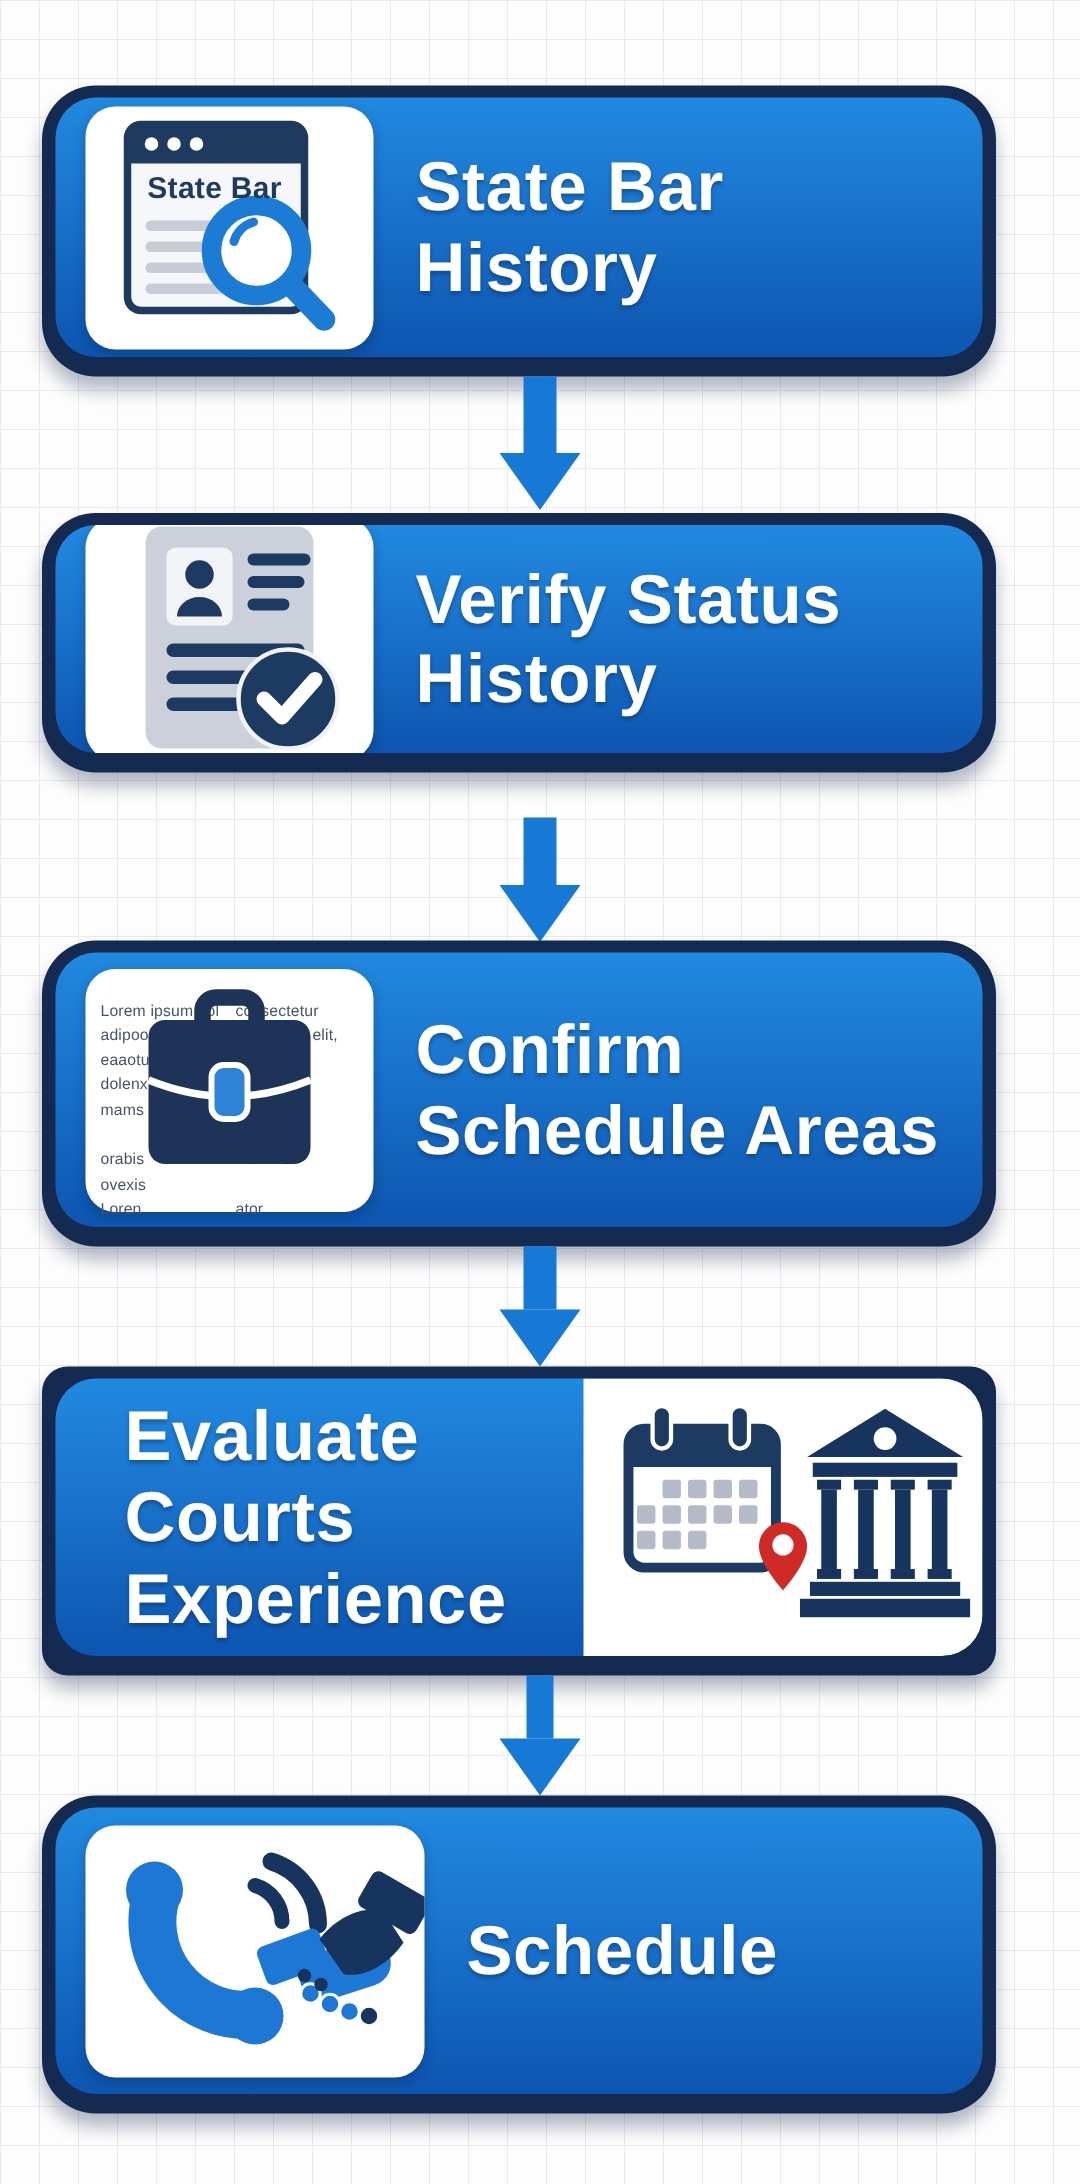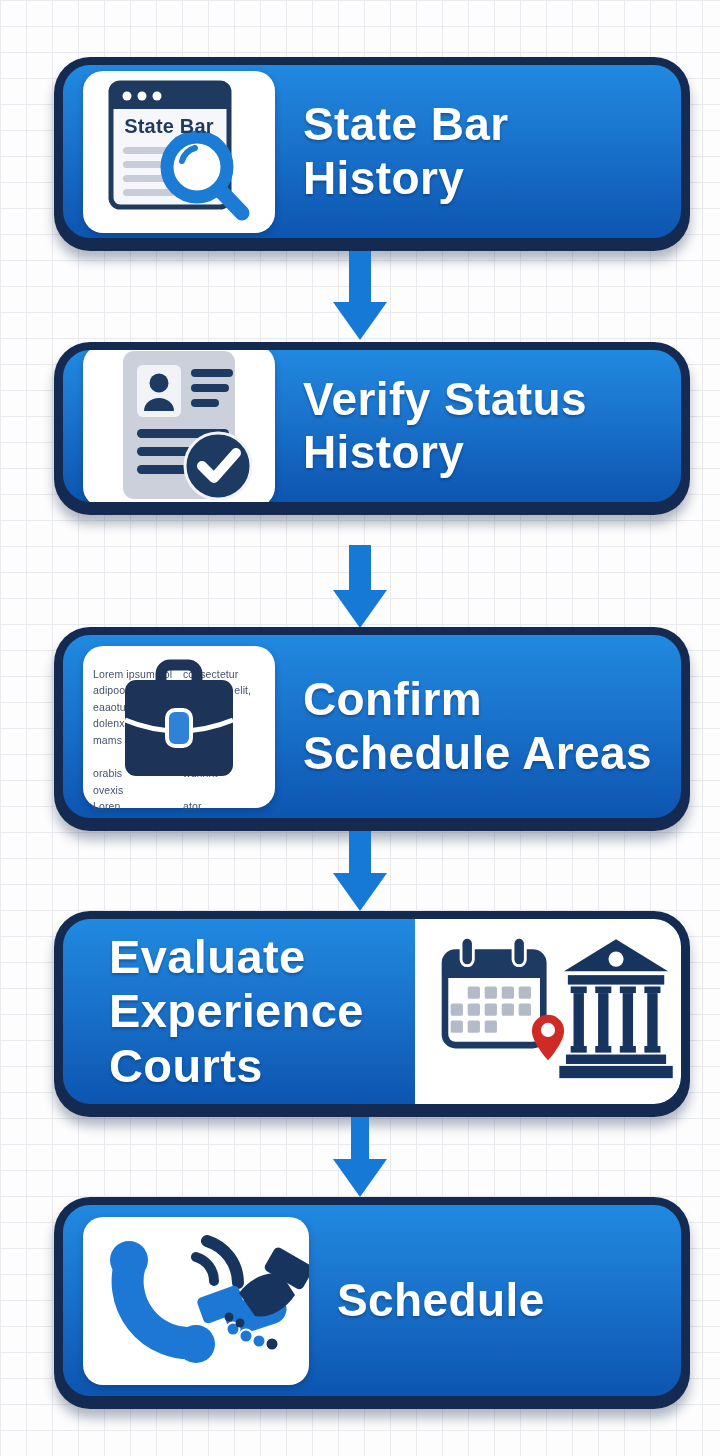--- a/index.html
+++ b/index.html
@@ -6,21 +6,21 @@
   body{
     width:720px;height:1456px;position:relative;overflow:hidden;
     font-family:"Liberation Sans","DejaVu Sans",sans-serif;
     background-color:#fdfdfd;
     background-image:
       linear-gradient(#e9eaee 1px, transparent 1px),
       linear-gradient(90deg,#e9eaee 1px, transparent 1px);
     background-size:26px 26px;
   }
   .box{
-    position:absolute;left:54px;width:636px;
+    position:absolute;left:28px;width:636px;
     background:#152a50;border-radius:36px;
     padding:8px 9px 13px 9px;box-sizing:border-box;
     box-shadow:0 9px 12px rgba(16,35,70,.32);
   }
   .box-inner{
     width:100%;height:100%;border-radius:27px;
     background:linear-gradient(180deg,#2189e0 0%,#1a74cd 42%,#0d55b0 100%);
     display:flex;align-items:center;overflow:hidden;
   }
   .icon-card{
@@ -162,26 +162,26 @@
     <div class="title">
       <div class="t-line">Confirm</div>
       <div class="t-line">Schedule Areas</div>
     </div>
   </div>
 </div>
 
 <div class="arrow-shaft" style="top:831px;height:42px;"></div>
 <div class="arrow-head" style="top:873px;"></div>
 
-<div class="box" style="top:911px;height:206px;">
+<div class="box" style="top:911px;height:206px;border-radius:17px;">
   <div class="box-inner">
     <div class="title box4-text" style="margin-left:0;font-size:47px;">
       <div class="t-line">Evaluate</div>
+      <div class="t-line">Courts</div>
       <div class="t-line">Experience</div>
-      <div class="t-line">Courts</div>
     </div>
     <div class="box4-white">
       <svg width="252" height="172" viewBox="0 0 266 182">
         <g>
           <rect x="24" y="28" width="104" height="98" rx="11" fill="#ffffff" stroke="#1d3a63" stroke-width="7"></rect>
           <path d="M24,39 a11,11 0 0 1 11,-11 h82 a11,11 0 0 1 11,11 v16 h-104 z" fill="#1d3a63"></path>
           <rect x="41" y="12" width="13" height="30" rx="6.5" fill="#1d3a63" stroke="#ffffff" stroke-width="3"></rect>
           <rect x="96" y="12" width="13" height="30" rx="6.5" fill="#1d3a63" stroke="#ffffff" stroke-width="3"></rect>
           <g fill="#b4bac7">
             <rect x="48" y="64" width="13" height="13" rx="2"></rect>

